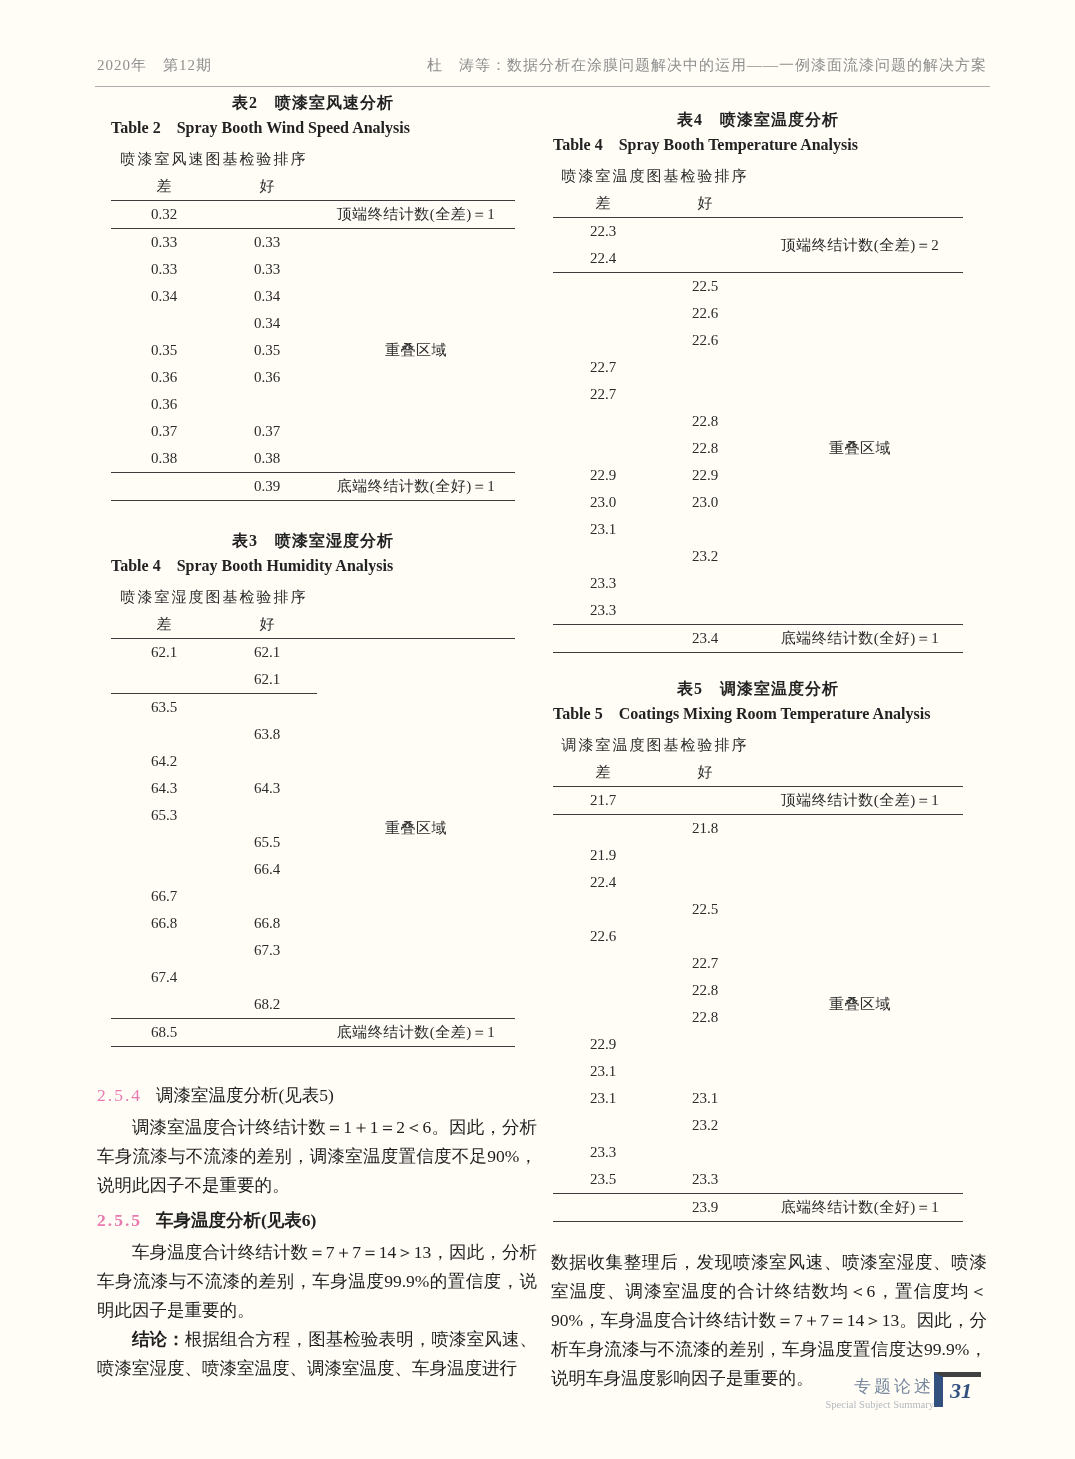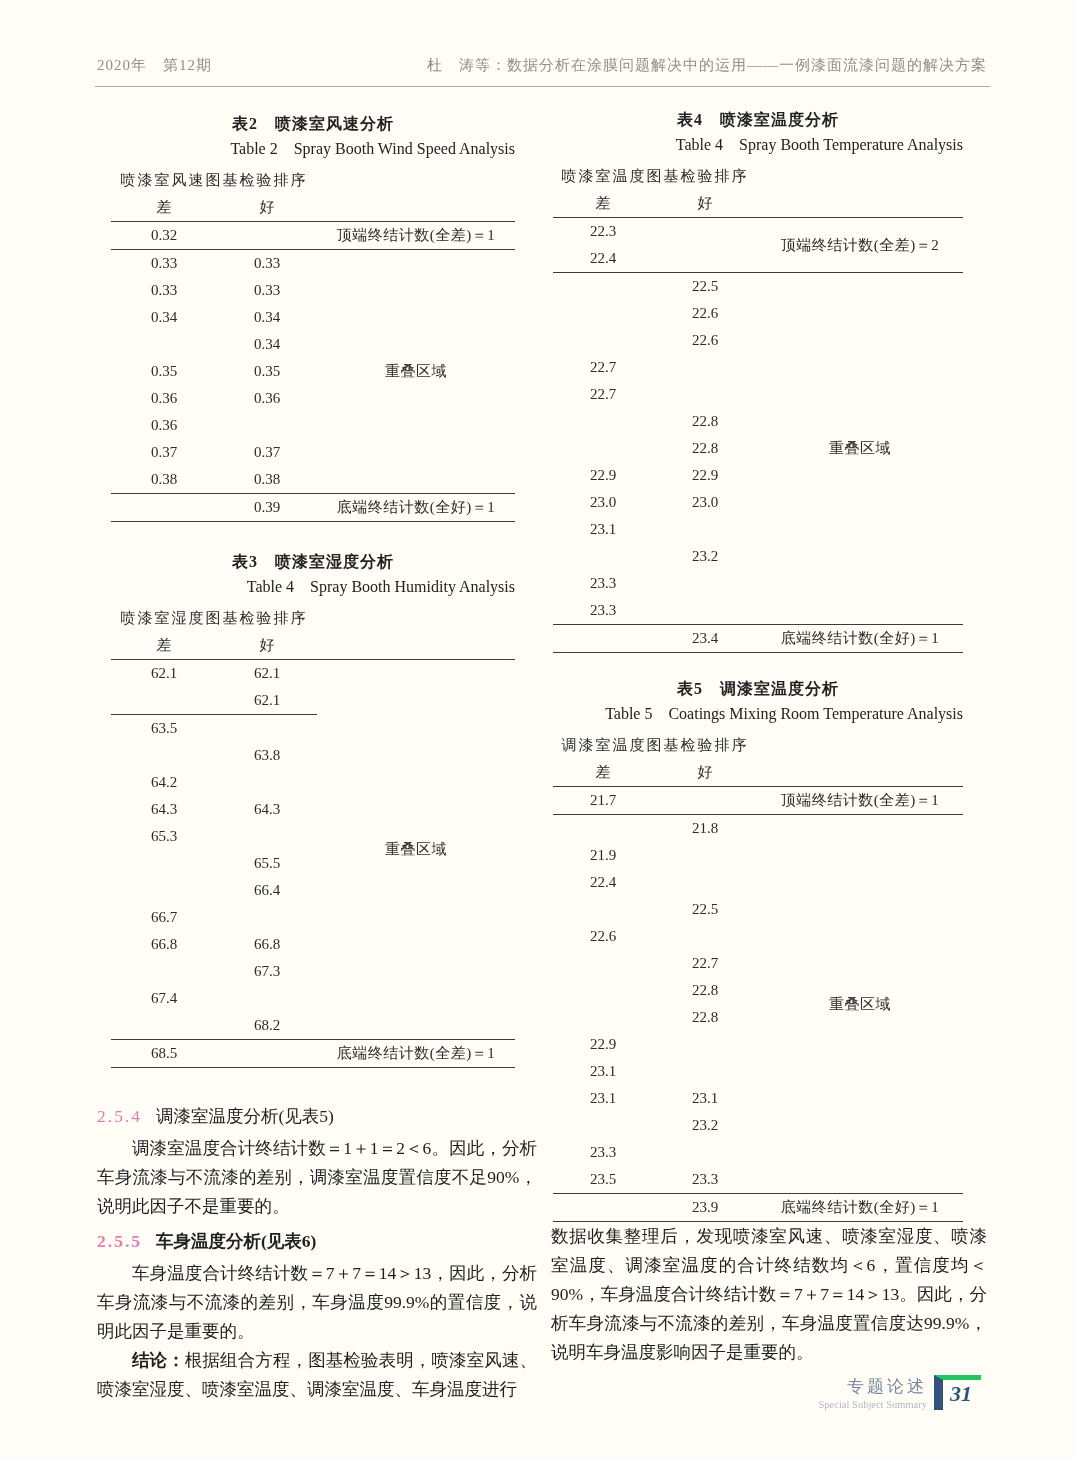--- a/index.html
+++ b/index.html
@@ -8,54 +8,54 @@
     background:#fffdf6;
     font-family:"Liberation Serif","DejaVu Serif",serif;
     color:#222;
     overflow:hidden;
   }
   
   .runhead{position:absolute;left:97px;top:56px;width:890px;display:flex;justify-content:space-between;
     font-size:15px;color:#8e8e8e;letter-spacing:1px;}
   .runhead-rule{position:absolute;left:95px;top:86px;width:895px;border-top:1px solid #adadad;}
   
-  .col-left{position:absolute;left:97px;top:108px;width:440px;}
+  .col-left{position:absolute;left:97px;top:87px;width:440px;}
   .col-right{position:absolute;left:551px;top:104px;width:436px;}
   
   .tblwrap{margin:0 0 0 14px;width:404px;}
   .col-right .tblwrap{margin-left:2px;width:410px;}
   .cap-zh{font-weight:bold;font-size:16px;text-align:center;letter-spacing:1px;margin:6px 0 4px 0;}
-  .cap-en{font-weight:normal;font-size:16px;text-align:right;margin:0 0 7px 0;}
+  .cap-en{font-weight:bold;font-size:16px;text-align:left;margin:0 0 7px 0;}
   
   table.analysis{border-collapse:collapse;table-layout:fixed;width:100%;}
   table.analysis td{padding:0;text-align:center;font-size:15px;color:#2b2b2b;height:27px;line-height:27px;
      border:0 solid #3c3c3c;overflow:hidden;}
   td.hdr{border:1px solid #3c3c3c;font-size:16px;letter-spacing:2px;height:28px;}
   td.ch{border:1px solid #3c3c3c;font-size:16px;height:28px;}
   td.open{border:none;}
   td.v{border-left:1px solid #3c3c3c;border-right:1px solid #3c3c3c;}
   td.lbl{border:1px solid #3c3c3c;font-size:16px;letter-spacing:.5px;}
   tr.bstart td{border-top:1px solid #3c3c3c;}
   tr.sep td.v{border-bottom:1px solid #3c3c3c;}
   table.analysis tr:last-child td{border-bottom:1px solid #3c3c3c;}
   
   .sect-head{margin:36px 0 6px 0;font-size:17.5px;}
   .sect-head .num{color:#e87ab0;letter-spacing:2px;margin-right:14px;}
   .para{font-size:17.5px;line-height:29px;text-align:justify;text-indent:2em;margin:0;color:#1e1e1e;}
   .para.noindent{text-indent:0;}
   .para .lead{font-weight:bold;}
-  .col-right .para{}
+  .col-right .para{margin-top:26px;}
   .gap-t3{margin-top:30px;}
   .gap-t5{margin-top:26px;}
   
-  .page-footer{position:absolute;right:94px;top:1372px;display:flex;align-items:flex-end;gap:7px;}
+  .page-footer{position:absolute;right:94px;top:1372px;display:flex;align-items:flex-start;gap:0;}
   .foot-labels{text-align:right;margin-top:3px;}
   .foot-zh{font-size:17px;color:#76879d;letter-spacing:3px;}
   .foot-en{font-size:10.5px;color:#b3b8bf;margin-top:1px;}
-  .pagemark{border-top:5px solid #22c55e;border-left:9px solid #32517e;padding:1px 9px 3px 7px;}
+  .pagemark{border-top:5px solid #404040;border-left:9px solid #32517e;padding:1px 9px 3px 7px;}
   .pagemark .num{font-size:22px;line-height:26px;font-style:italic;font-weight:bold;color:#32517e;}
 </style>
 </head>
 <body>
 
 <div class="runhead">
   <span>2020年　第12期</span>
   <span>杜　涛等：数据分析在涂膜问题解决中的运用——一例漆面流漆问题的解决方案</span>
 </div>
 <div class="runhead-rule"></div>

